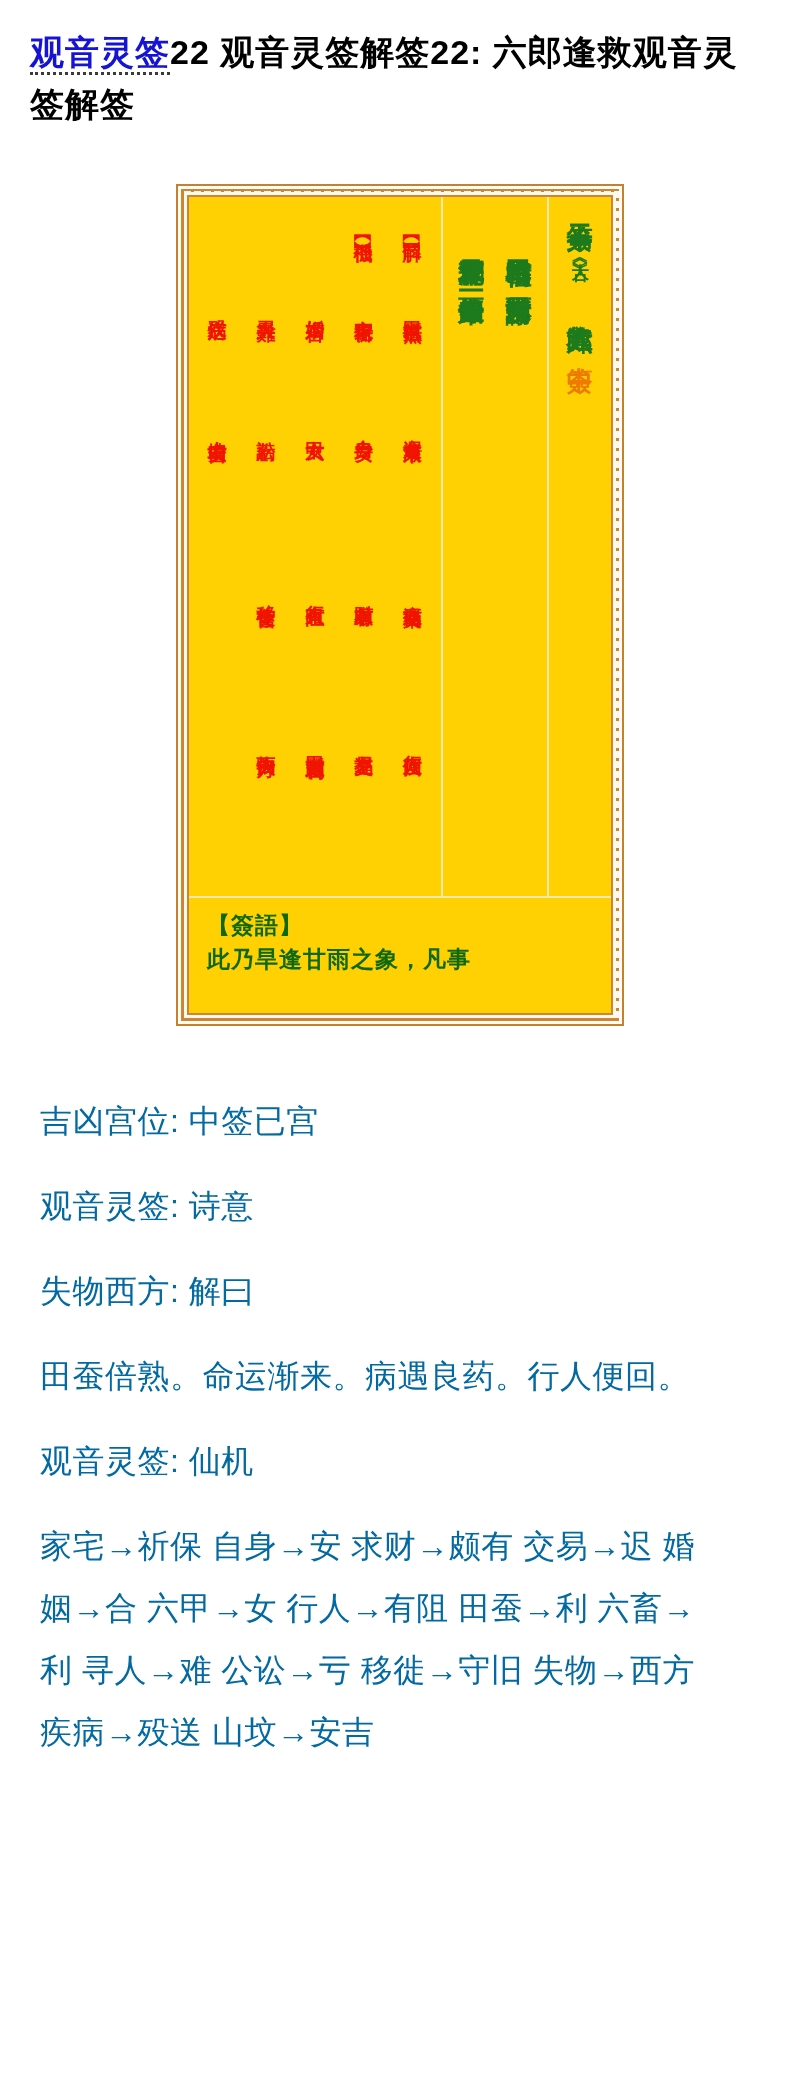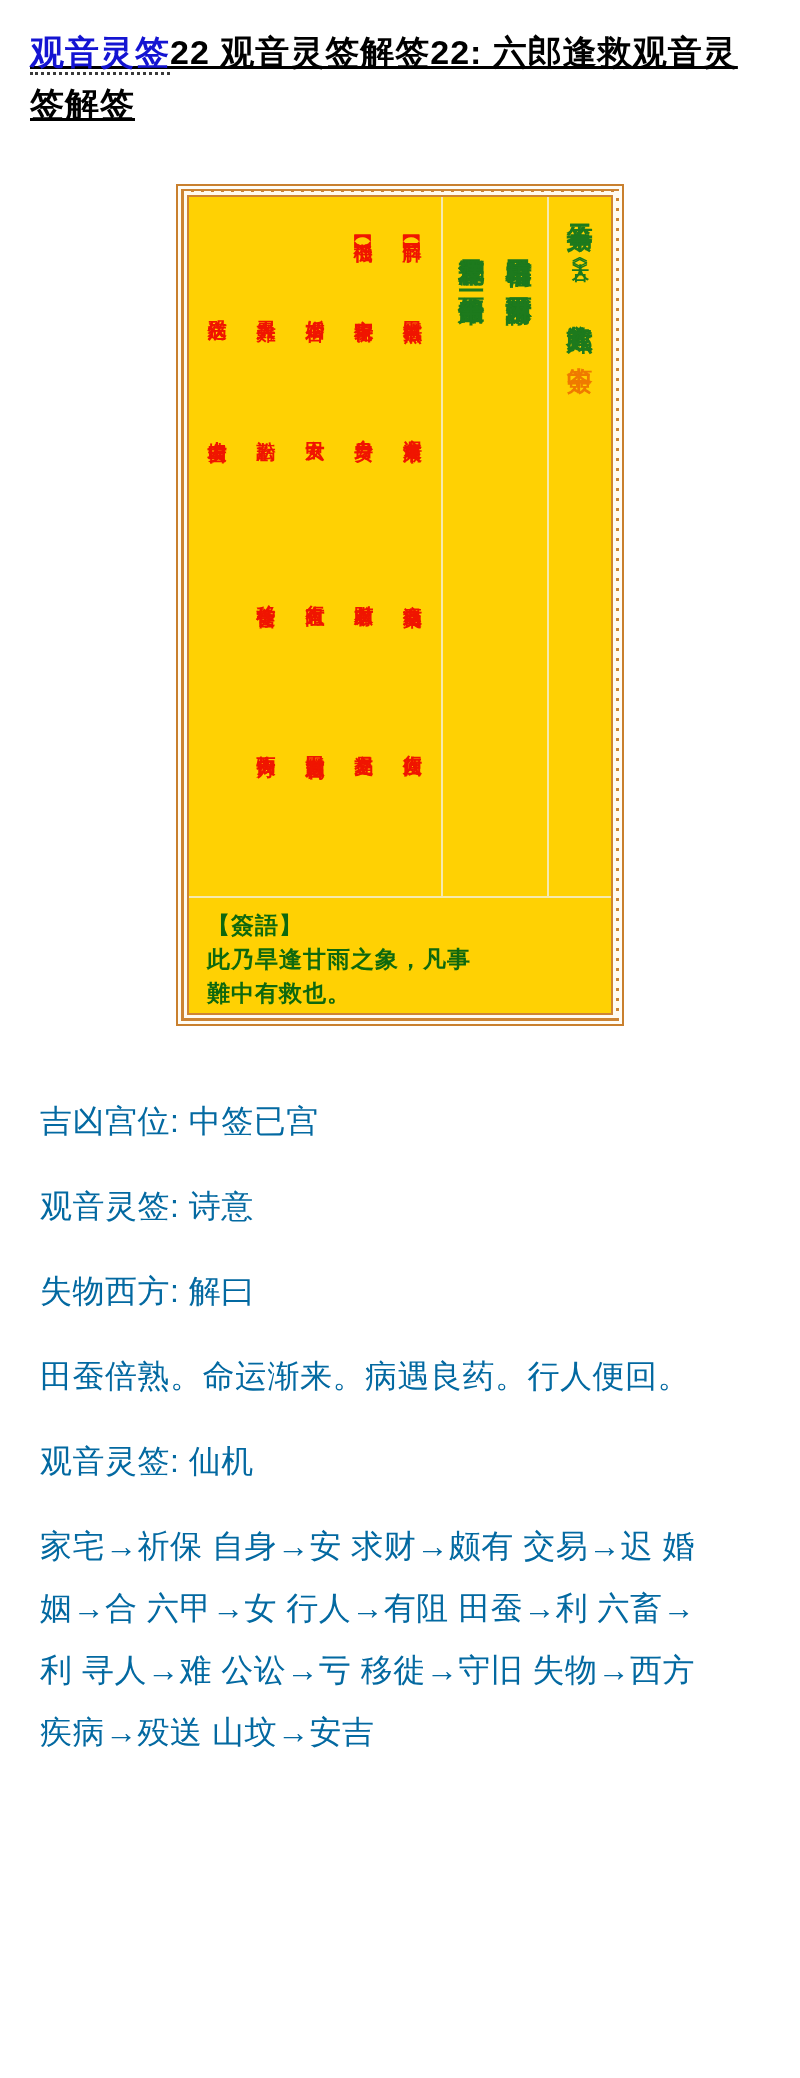--- a/index.html
+++ b/index.html
@@ -6,21 +6,20 @@
   body{
     width:800px;min-height:2078px;background:#ffffff;color:#0a0a0a;
     font-family:"Liberation Sans","DejaVu Sans",sans-serif;
     -webkit-font-smoothing:antialiased;
   }
   
   .title{
     margin:26px 30px 0 30px;
     font-size:34px;line-height:52px;font-weight:700;color:#000;
     letter-spacing:1px;
-    text-decoration:underline;
   }
   .title-link{
     color:#1414d2;text-decoration:none;
     border-bottom:3px dotted #3a3a3a;padding-bottom:1px;cursor:pointer;
   }
   
   .slip{
     width:448px;margin:54px auto 0 auto;box-sizing:border-box;
     border:2px solid #c9802e;background:#fffdf6;padding:3px;
   }
@@ -188,21 +187,20 @@
           <span class="vt sign-number">第二十二簽</span>
           <span class="vt sign-cat">《古人》</span>
           <span class="vt sign-figure">六郎逢救</span>
           <span class="vt sign-grade">中簽</span>
         </div>
       </div>
 
       <div class="qianyu">
         <span class="qline">【簽語】</span>
         <span class="qline">此乃旱逢甘雨之象，凡事</span>
-        <span class="qline">難中有救也。</span>
       </div>
     </div>
   </div>
 </div>
 
 <div class="sections">
   <p class="para">吉凶宫位: 中签已宫</p>
 
 
   <p class="para">观音灵签: 诗意</p>

